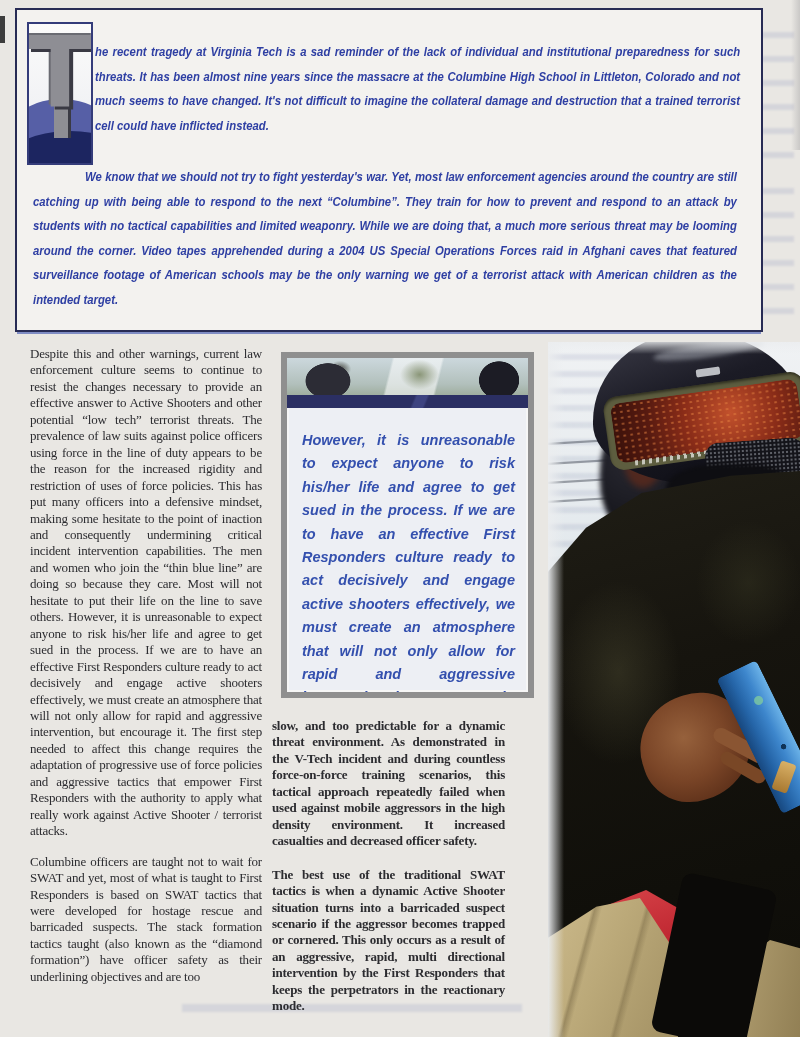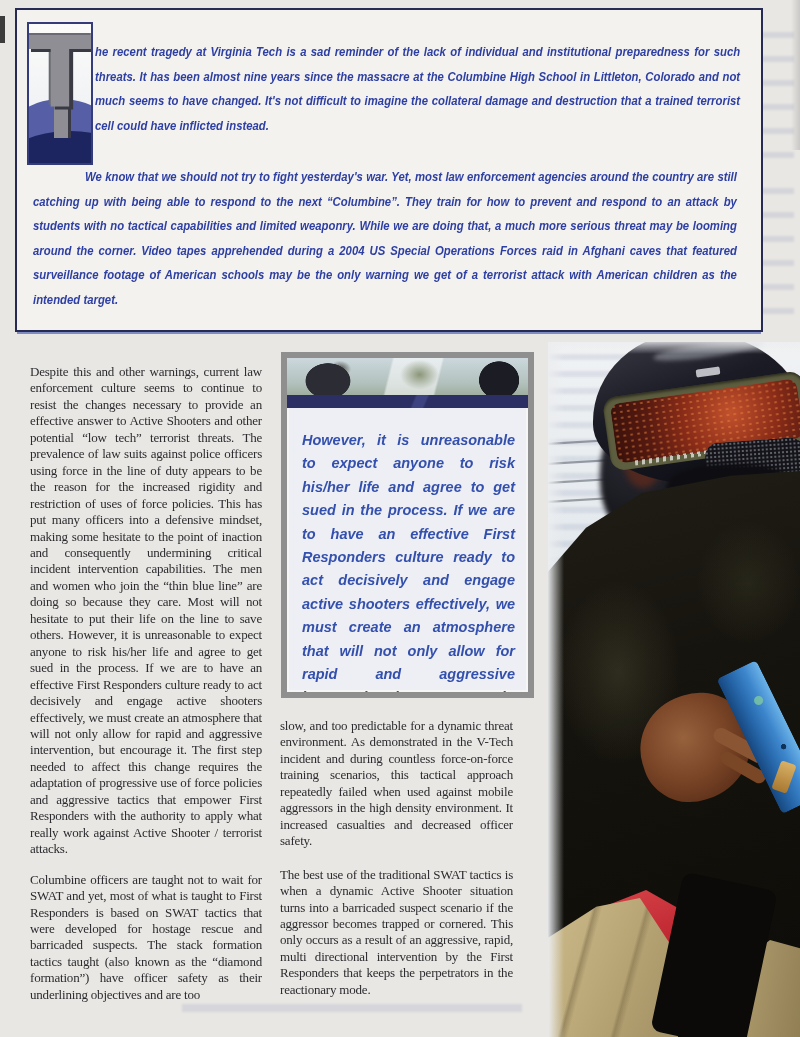--- a/index.html
+++ b/index.html
@@ -52,22 +52,22 @@
     position:absolute;top:0px;left:50%;transform:translateX(-50%);
     font-family:"DejaVu Sans",sans-serif;font-weight:bold;
     font-size:98px;line-height:98px;color:#8e8e94;
     text-shadow:4px 3px 0 #3a3a44,-2px -2px 0 #6a6b72;z-index:3;
   }
 
   
   .body-col{position:absolute;font-family:"Liberation Serif",serif;
     font-size:13px;line-height:16.45px;color:#2c2c30;text-align:justify;letter-spacing:-.2px;}
   .body-col p{margin:0 0 14px 0;}
-  #col-left{left:30px;top:364px;width:232px;}
-  #col-mid{left:280px;top:718px;width:233px;}
+  #col-left{left:30px;top:346px;width:232px;}
+  #col-mid{left:272px;top:718px;width:233px;font-weight:bold;}
   #col-mid p{margin-bottom:17px;}
 
   
   .quote-box{
     position:absolute;left:281px;top:352px;width:253px;height:346px;
     background:#8f8f8f;box-sizing:border-box;padding:6px;
   }
   .quote-inner{width:100%;height:100%;background:#edeff4;
     box-shadow:inset 0 0 0 2px #f6f6f6;display:flex;flex-direction:column;overflow:hidden;}
   .quote-photo{

